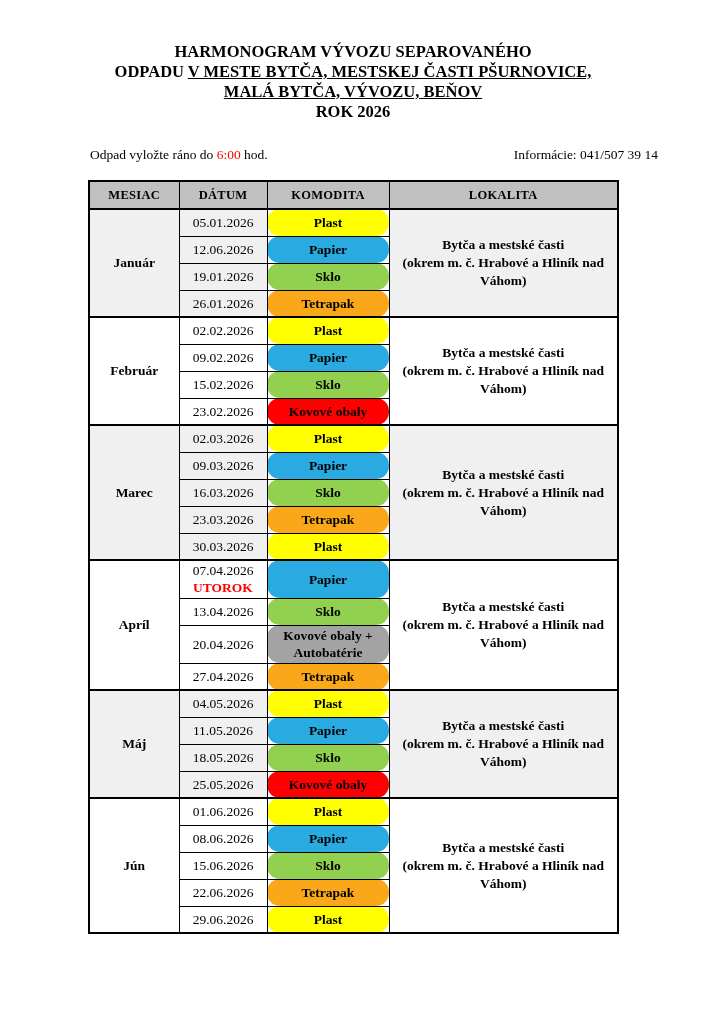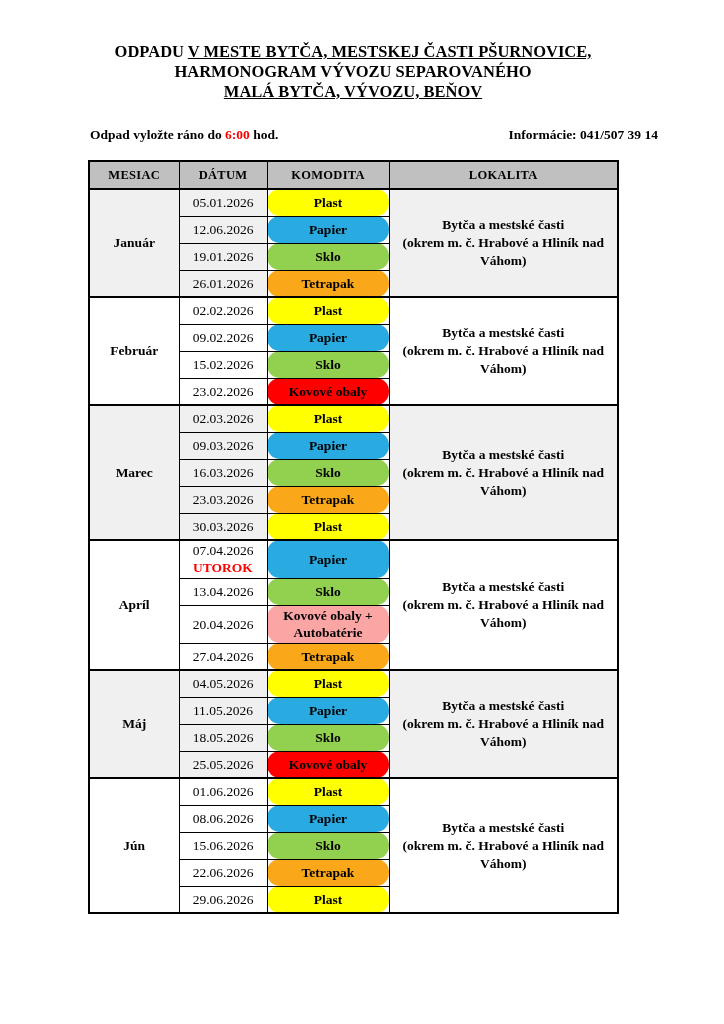--- a/index.html
+++ b/index.html
@@ -19,21 +19,21 @@
     font-size: 16.5px;
     line-height: 20px;
   }
   .u { text-decoration: underline; }
   .red { color: var(--red, #FF0000); }
   .notice-row {
     display: flex;
     justify-content: space-between;
     align-items: flex-start;
     margin: 25px 66px 0 90px;
-    font-weight: bold;
+    font-weight: normal;
     font-size: 13.5px;
   }
   table.schedule {
     margin: 17px 0 0 88px;
     border-collapse: collapse;
     table-layout: fixed;
     border: 2px solid var(--border, #000);
     font-family: Liberation Serif, serif;
   }
   table.schedule th {
@@ -68,23 +68,24 @@
     line-height: 18px;
     padding: 0 8px;
   }
 </style>
 </head>
 <body>
 
 <div class="page">
 
   <header class="title">
+    <div>HARMONOGRAM VÝVOZU SEPAROVANÉHO</div>
     <div><span>ODPADU </span><span class="u">V MESTE BYTČA, MESTSKEJ ČASTI PŠURNOVICE,</span></div>
-    <div>HARMONOGRAM VÝVOZU SEPAROVANÉHO</div>
     <div class="u">MALÁ BYTČA, VÝVOZU, BEŇOV</div>
+    <div>ROK 2026</div>
   </header>
 
   <div class="notice-row">
     <div><span>Odpad vyložte ráno do </span><span class="red">6:00</span><span> hod.</span></div>
     <div>Informácie: 041/507 39 14</div>
   </div>
 
   <table class="schedule">
     <colgroup>
       <col style="width:90px">
@@ -168,21 +169,21 @@
           <td class="commodity-cell" style="background: rgb(41, 171, 226);">Papier</td>
           <td class="lokalita-cell" rowspan="4">Bytča a mestské časti
 (okrem m. č. Hrabové a Hliník nad Váhom)</td>
         </tr>
         <tr>
           <td class="date-cell"><span>13.04.2026</span></td>
           <td class="commodity-cell" style="background: rgb(146, 208, 80);">Sklo</td>
         </tr>
         <tr class="tall">
           <td class="date-cell"><span>20.04.2026</span></td>
-          <td class="commodity-cell" style="background: #fca5a5;">Kovové obaly + Autobatérie</td>
+          <td class="commodity-cell" style="background: #a3a3a3;">Kovové obaly + Autobatérie</td>
         </tr>
         <tr>
           <td class="date-cell"><span>27.04.2026</span></td>
           <td class="commodity-cell" style="background: rgb(250, 168, 25);">Tetrapak</td>
         </tr>
         <tr class="shaded month-start">
           <td class="month-cell" rowspan="4">Máj</td>
           <td class="date-cell"><span>04.05.2026</span></td>
           <td class="commodity-cell" style="background: rgb(255, 255, 0);">Plast</td>
           <td class="lokalita-cell" rowspan="4">Bytča a mestské časti

